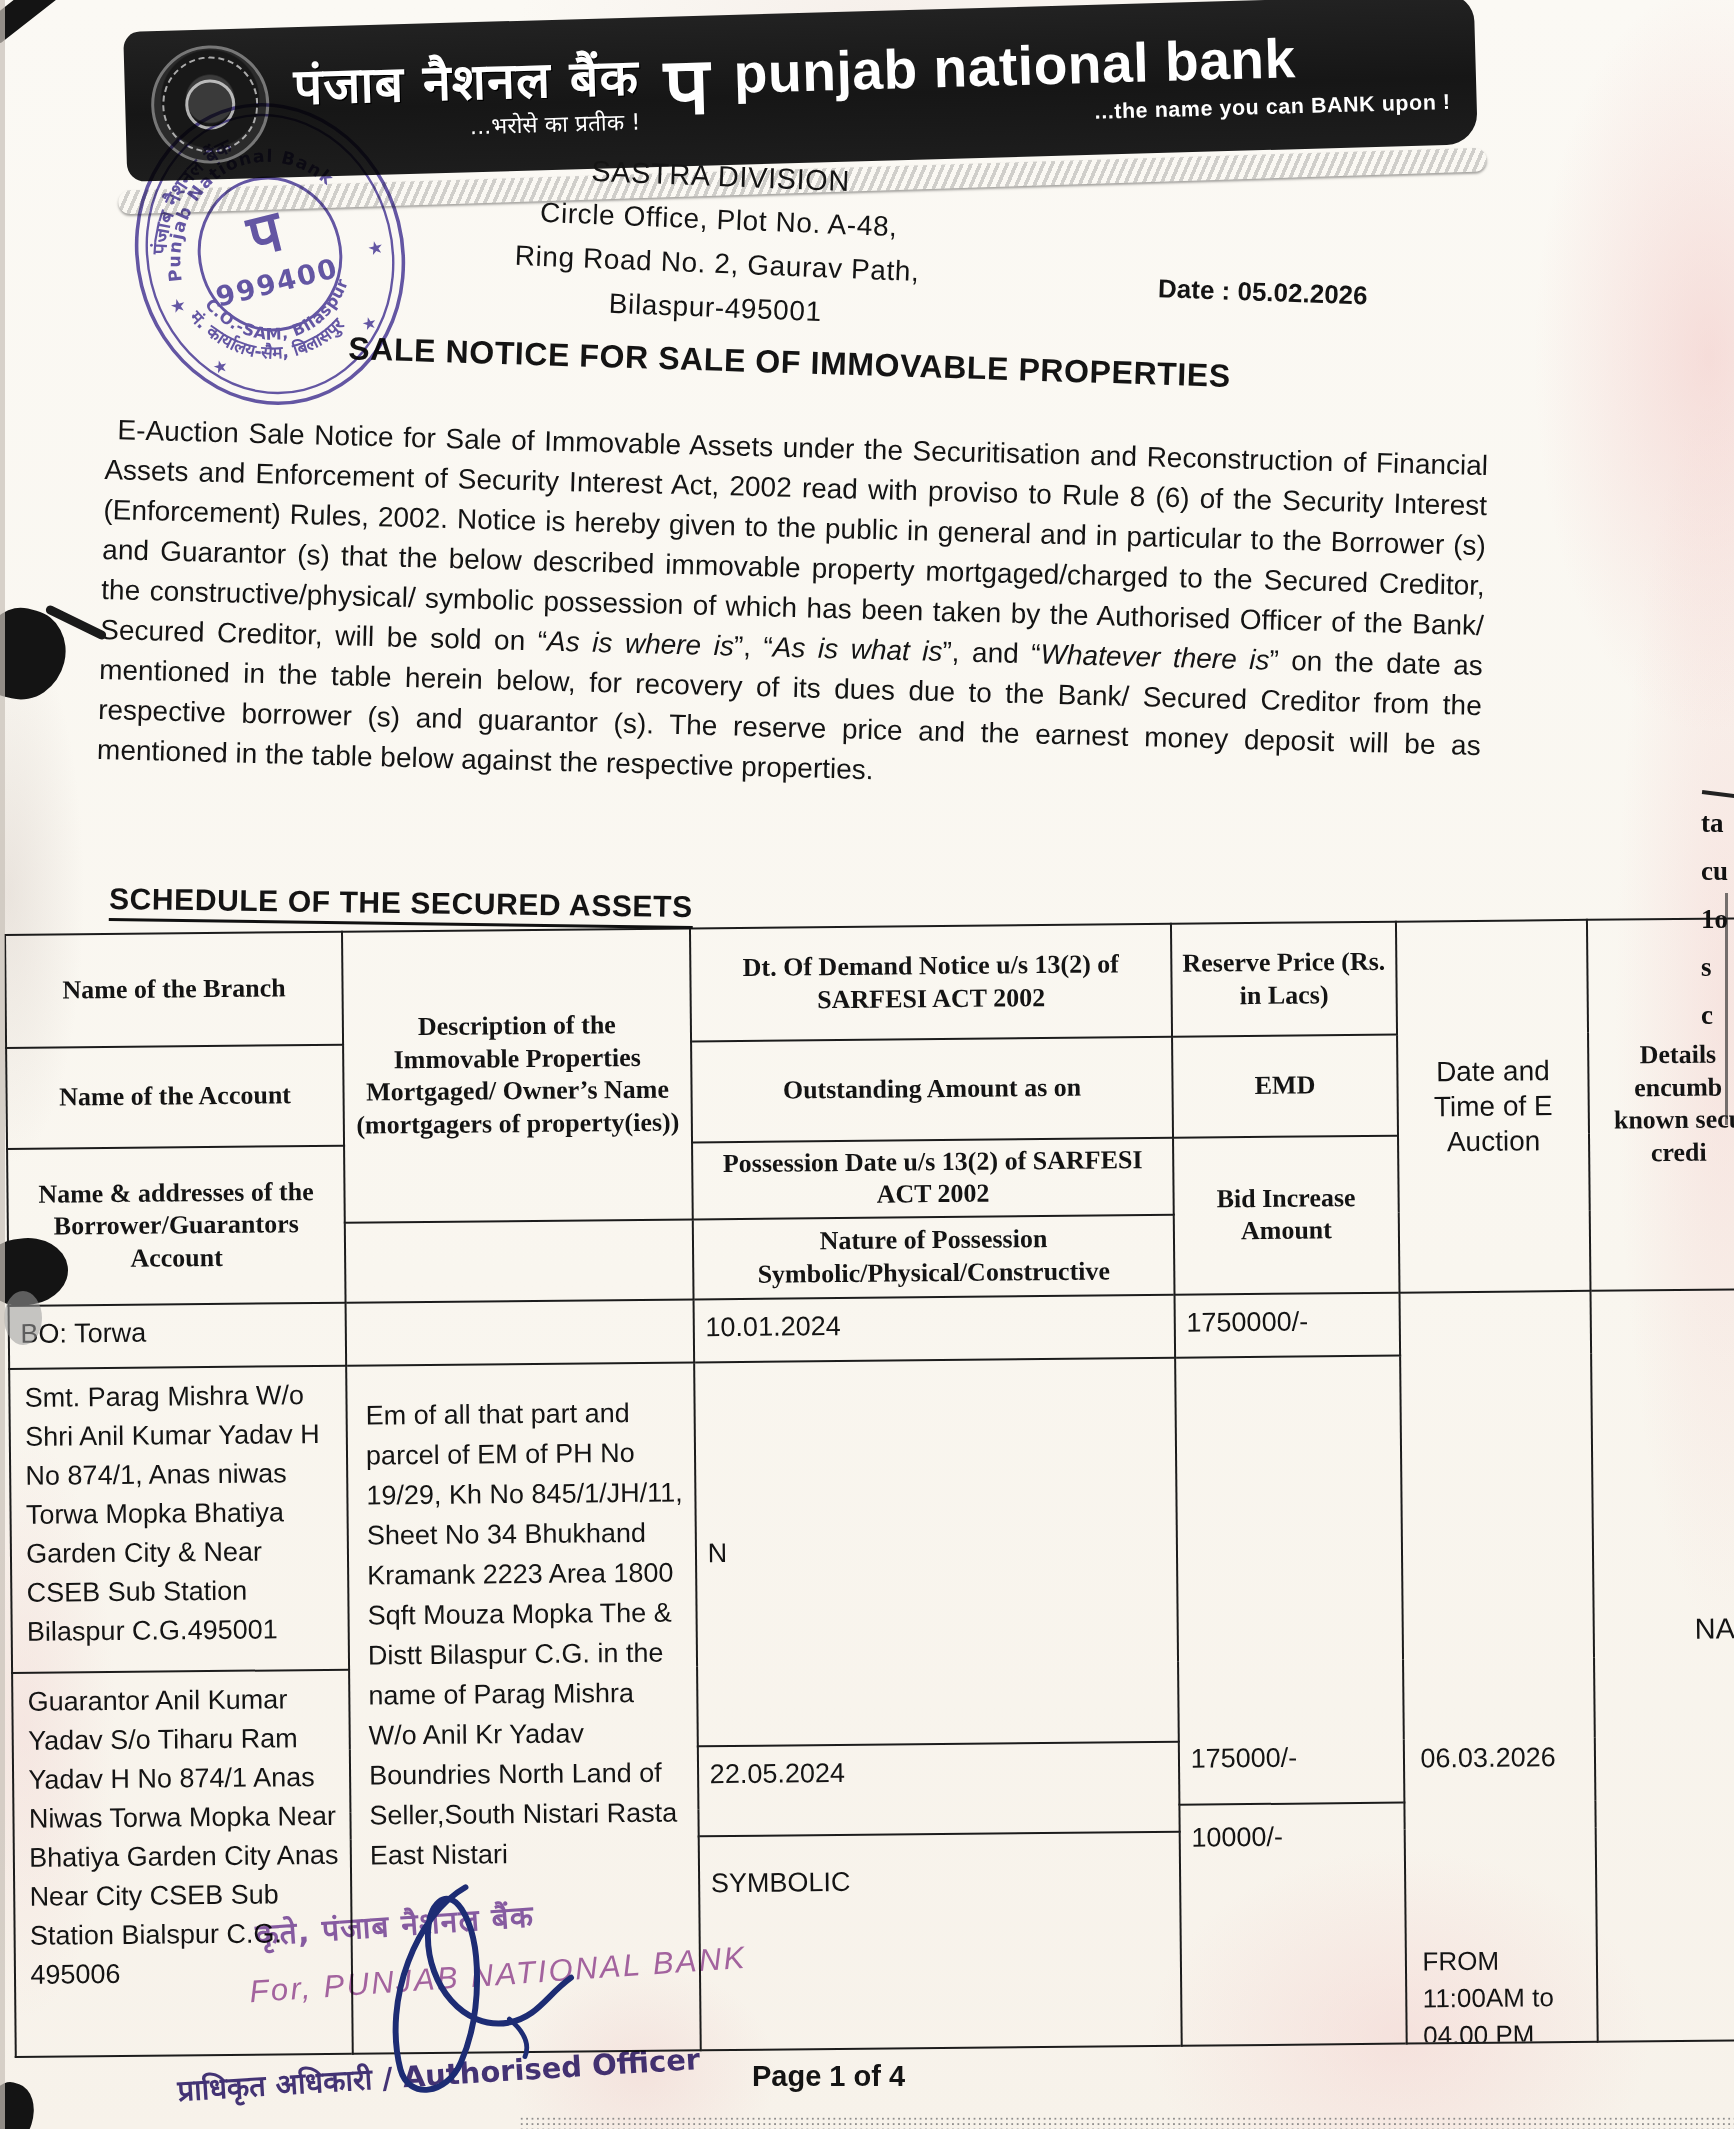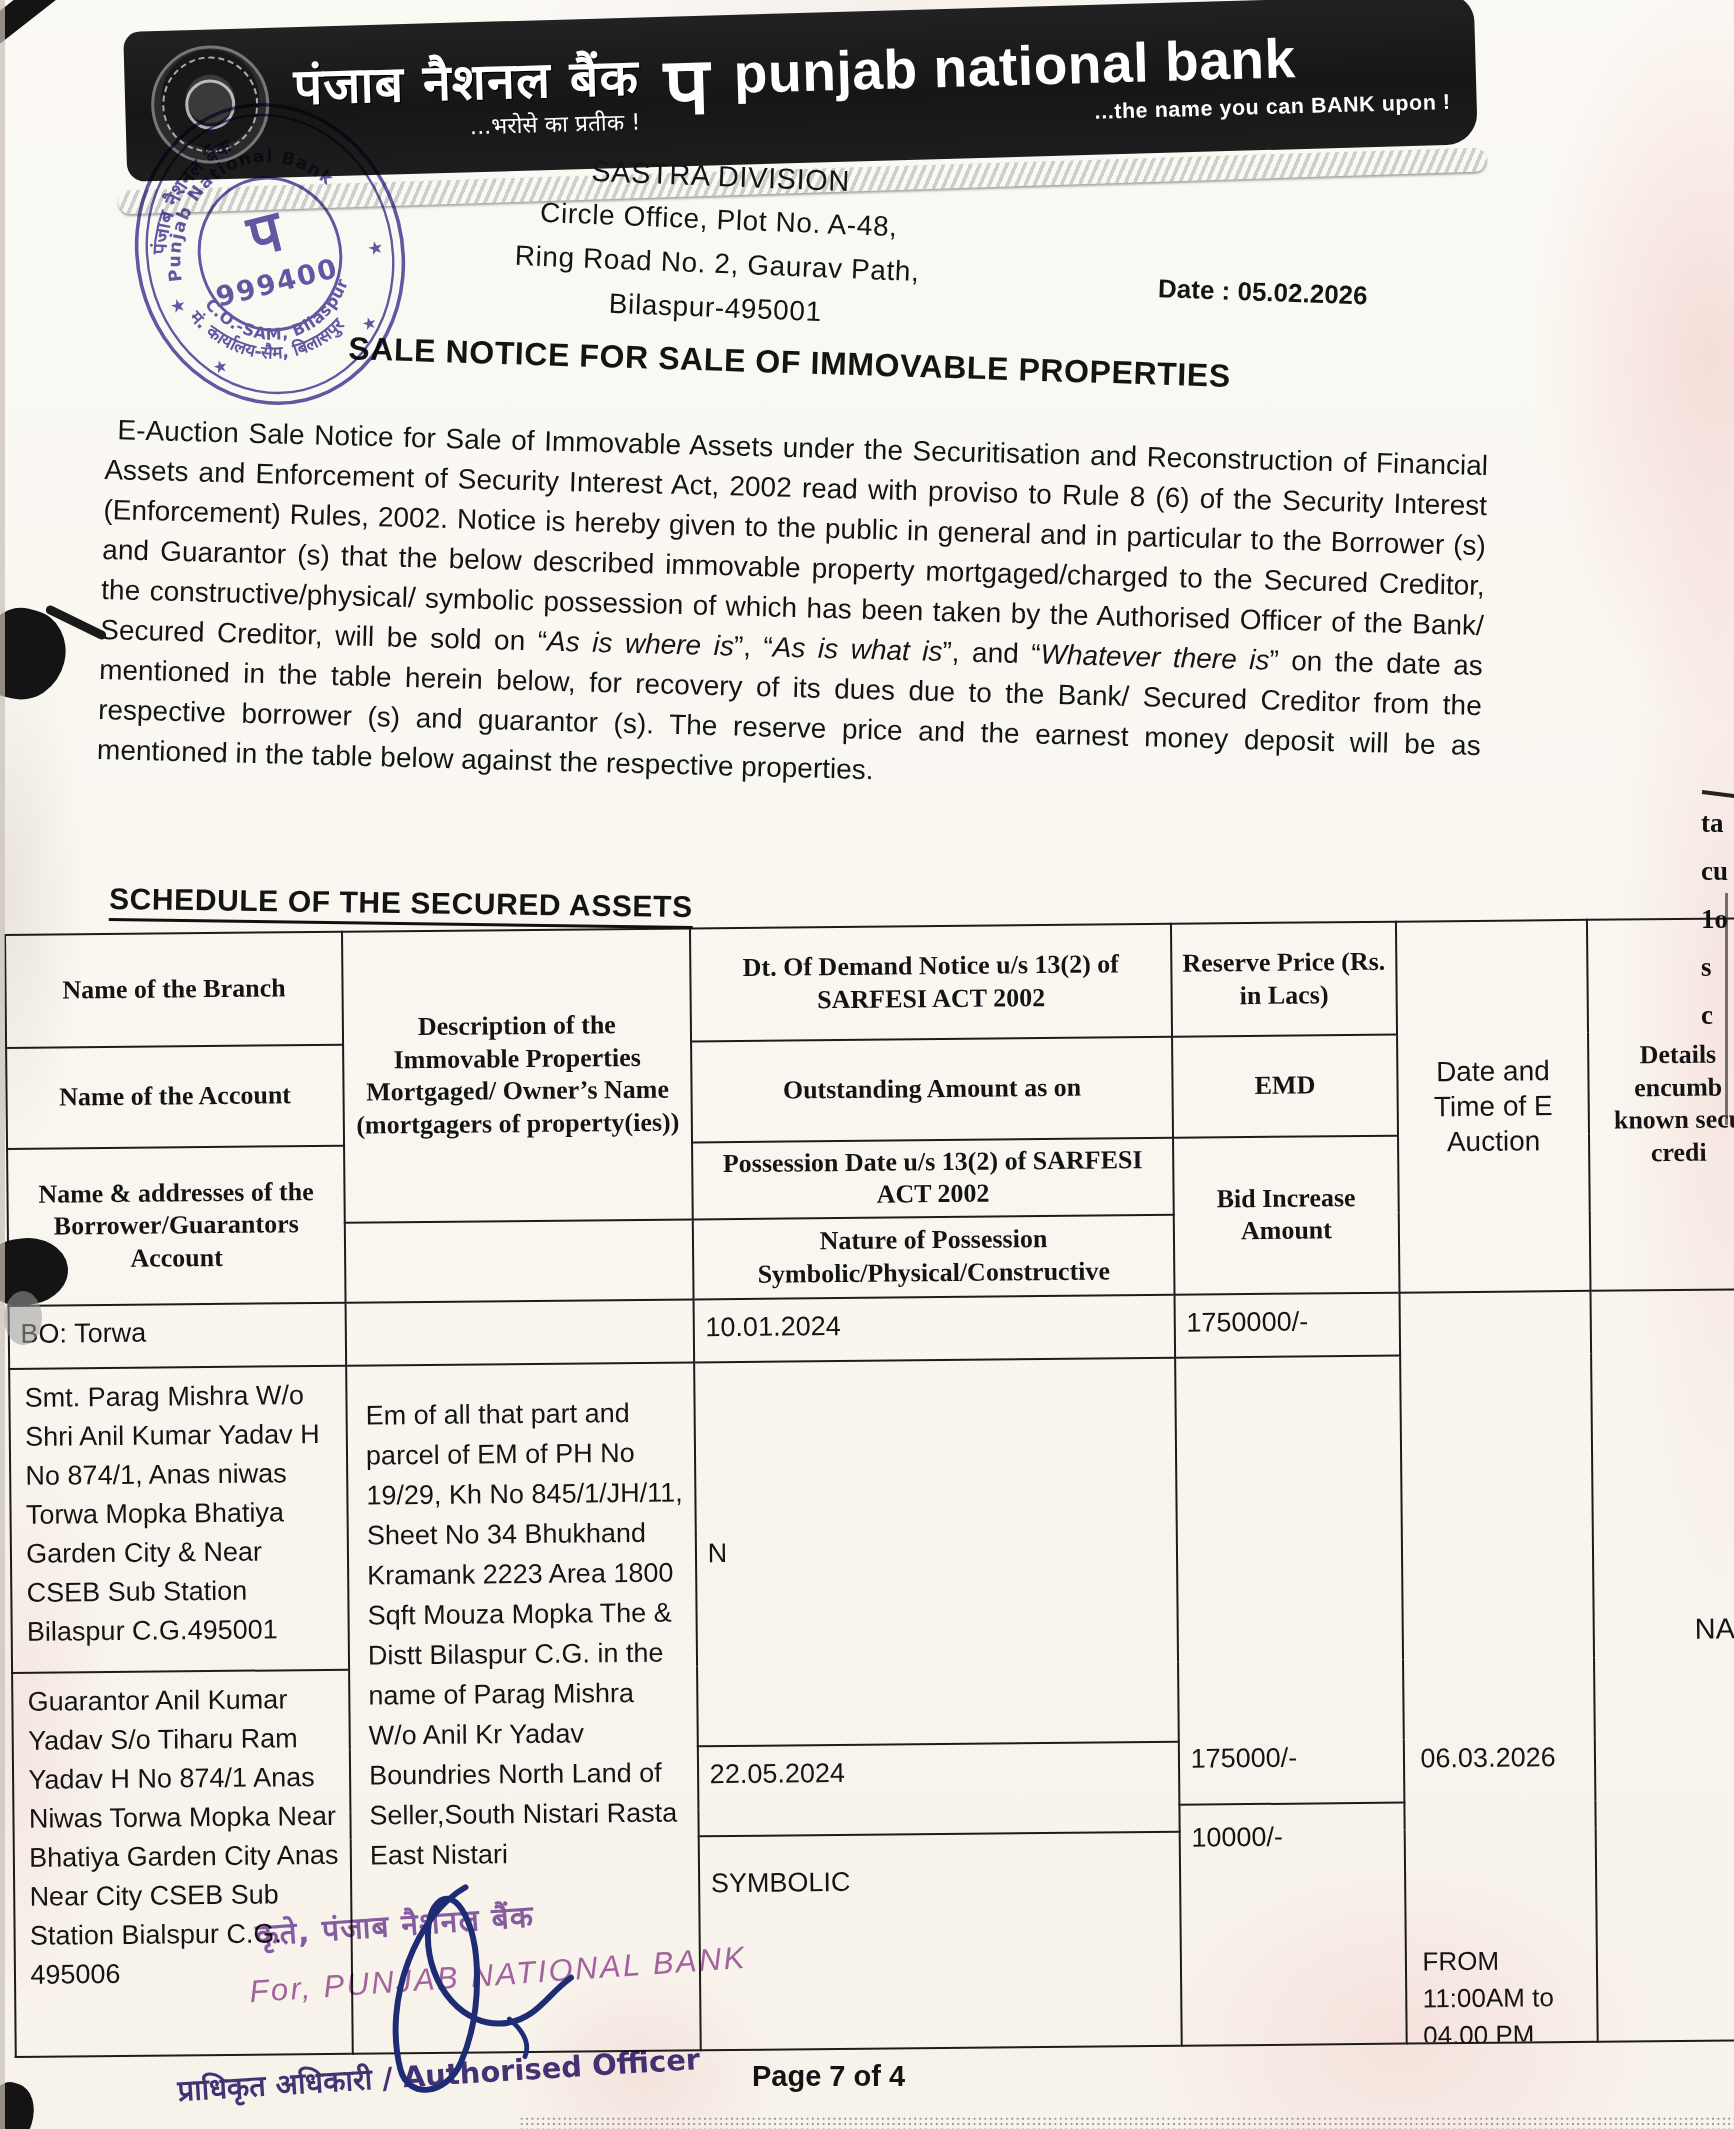--- a/index.html
+++ b/index.html
@@ -241,21 +241,21 @@
   <div class="abs stamp-english">For, PUNJAB NATIONAL BANK</div>
   <div class="abs signature">
     <svg width="250" height="238" viewBox="0 0 420 400">
       <g fill="none" stroke="#1d2c74" stroke-linecap="round">
         <path d="M232,28 C150,70 86,210 112,330 C124,382 188,376 214,322 C252,244 258,120 224,64 C200,26 168,52 166,108 C163,190 220,268 296,258 C346,250 362,214 404,186" stroke-width="10"></path>
         <path d="M298,252 C320,272 332,294 322,316" stroke-width="8"></path>
       </g>
     </svg>
   </div>
   <div class="abs officer-line">प्राधिकृत अधिकारी / Authorised Officer</div>
-  <div class="abs page-indicator">Page 7 of 4</div>
+  <div class="abs page-indicator">Page 1 of 4</div>
 
   <div class="abs blob blob-tl"></div>
   <div class="abs blob blob-l1"></div>
   <div class="blob-l1-tail"></div>
   <div class="abs blob blob-l2"></div>
   <div class="blob-l2b"></div>
   <div class="abs blob blob-bl"></div>
   <div class="abs halftone"></div>
   <div class="abs left-scan-edge"></div>
   <div class="abs edge-line-h"></div>

